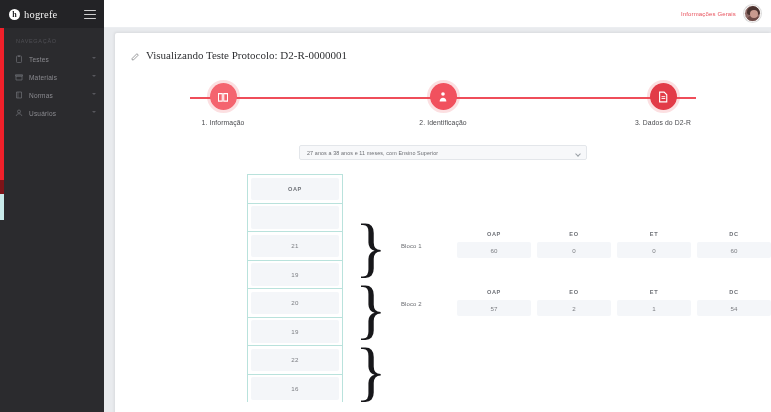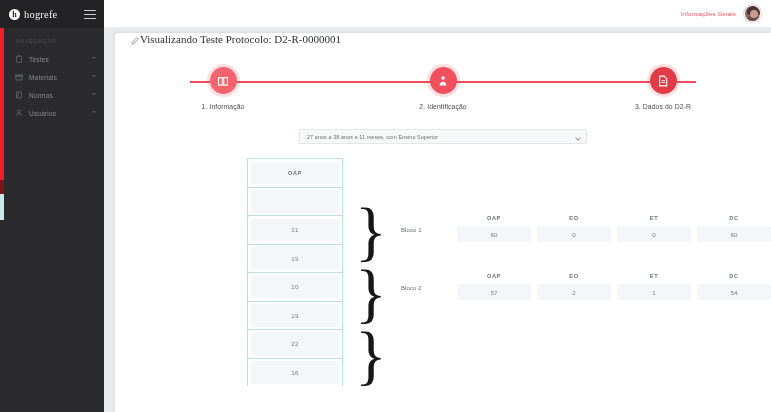--- a/index.html
+++ b/index.html
@@ -104,22 +104,22 @@
   
   .main-card {
     position: absolute;
     left: 11px; top: 33px; right: 0; bottom: -10px;
     background: #ffffff;
     border-radius: 2px 0 0 0;
     box-shadow: -1px -1px 3px rgba(0,0,0,.07);
     overflow: hidden;
   }
   .card-title {
-    display: flex; align-items: center; 
-    padding: 0 0 0 16px;
+    display: flex; align-items: center; gap: 6px;
+    padding: 16px 0 0 16px;
     color: #2f3033; font-size: 11px;
     font-family: "Liberation Serif", serif;
   }
   .title-ico { width: 9px; height: 9px; opacity: .75; }
 
   
   .stepper {
     position: relative;
     margin: 22px 48px 0 48px;
     height: 52px;

